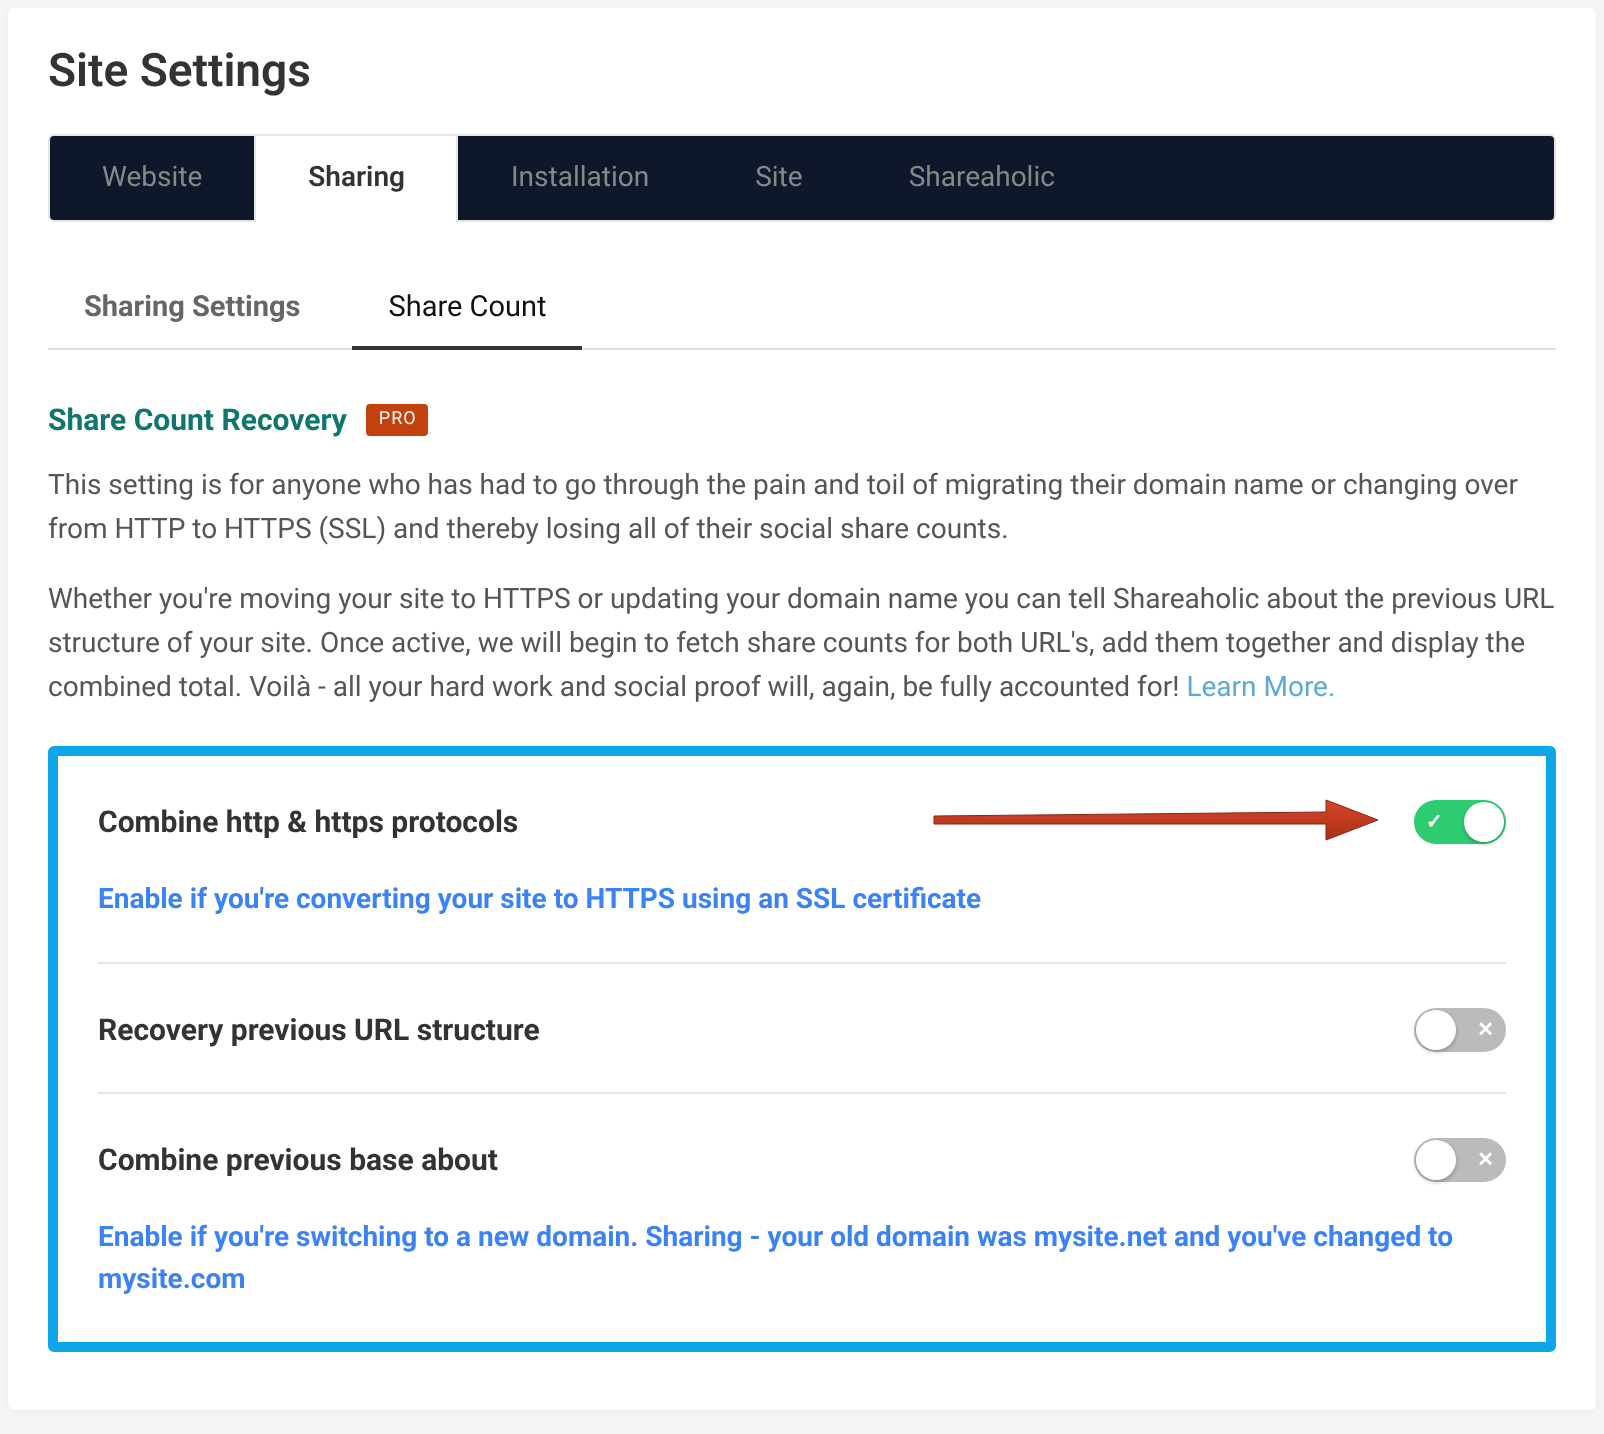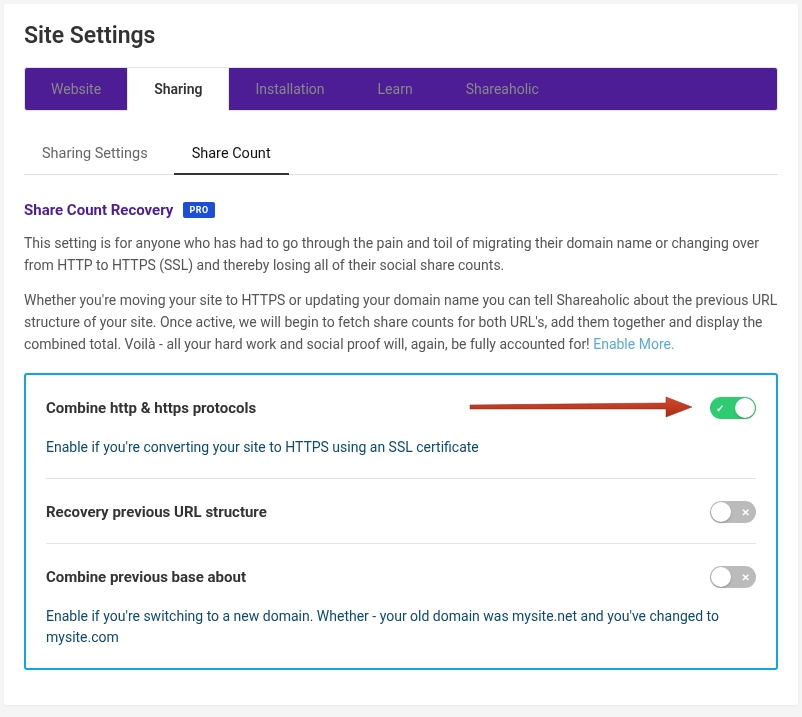--- a/index.html
+++ b/index.html
@@ -20,21 +20,21 @@
       height: calc(100% - 16px);
     }
     .page-title {
       font-size: 23px;
       font-weight: 600;
       color: #333;
       margin-bottom: 18px;
     }
     .main-tabs {
       display: flex;
-      background: #4c1d95;
+      background: #0f172a;
       border: 1px solid #e5e5e5;
       border-radius: 3px;
     }
     .main-tab {
       padding: 13px 26px;
       font-size: 14px;
       color: #888;
       cursor: pointer;
       border-right: 1px solid transparent;
     }
@@ -61,20 +61,21 @@
       border-bottom: 1px solid #e0e0e0;
       margin-top: 24px;
       gap: 8px;
     }
     .sub-tab {
       padding: 10px 18px 12px 18px;
       font-size: 14.5px;
       color: #666;
       cursor: pointer;
       position: relative;
+      font-weight: bold;
     }
     .sub-tab.active {
       color: #111;
       font-weight: 400;
     }
     .sub-tab.active::after {
       content: '';
       position: absolute;
       bottom: -1px;
       left: 0;
@@ -84,47 +85,47 @@
     }
     .section-header {
       margin-top: 26px;
       display: flex;
       align-items: center;
       gap: 10px;
     }
     .section-title {
       font-size: 15px;
       font-weight: 700;
-      color: #4c1d95;
+      color: #0f766e;
     }
     .pro-badge {
-      background: #1d4ed8;
+      background: #c2410c;
       color: #fff;
       font-size: 9px;
-      font-weight: 700;
+      font-weight: 400;
       padding: 3px 6px;
       border-radius: 2px;
       letter-spacing: 0.5px;
     }
     .description {
       margin-top: 14px;
       font-size: 14px;
       line-height: 1.55;
       color: #555;
     }
     .description p {
       margin-bottom: 14px;
     }
     .learn-more {
       color: #5aa9d6;
       text-decoration: none;
       cursor: pointer;
     }
     .settings-box {
-      border: 2px solid #0ea5e9;
+      border: 5px solid #0ea5e9;
       border-radius: 3px;
       margin-top: 18px;
       padding: 0 20px;
     }
     .setting-row {
       padding: 22px 0 20px 0;
       border-bottom: 1px solid #e5e5e5;
       position: relative;
     }
     .setting-row:last-child {
@@ -136,22 +137,23 @@
       align-items: center;
     }
     .setting-title {
       font-size: 15px;
       font-weight: 700;
       color: #333;
     }
     .setting-desc {
       margin-top: 18px;
       font-size: 14px;
-      color: #0c4a6e;
+      color: #3b82f6;
       line-height: 1.5;
+      font-weight: bold;
     }
     .toggle {
       width: 46px;
       height: 22px;
       border-radius: 11px;
       position: relative;
       cursor: pointer;
       flex-shrink: 0;
     }
     .toggle.on {
@@ -191,38 +193,38 @@
 </head>
 <body>
 
 <div class="container">
   <h1 class="page-title">Site Settings</h1>
 
   <div class="main-tabs">
     <div class="main-tab">Website</div>
     <div class="main-tab active">Sharing</div>
     <div class="main-tab">Installation</div>
-    <div class="main-tab">Learn</div>
+    <div class="main-tab">Site</div>
     <div class="main-tab">Shareaholic</div>
   </div>
 
   <div class="sub-tabs">
     <div class="sub-tab">Sharing Settings</div>
     <div class="sub-tab active">Share Count</div>
   </div>
 
   <div class="section-header">
     <span class="section-title">Share Count Recovery</span>
     <span class="pro-badge">PRO</span>
   </div>
 
   <div class="description">
     <p>This setting is for anyone who has had to go through the pain and toil of migrating their domain name or changing over from HTTP to HTTPS (SSL) and thereby losing all of their social share counts.</p>
     <p>
-      <span>Whether you're moving your site to HTTPS or updating your domain name you can tell Shareaholic about the previous URL structure of your site. Once active, we will begin to fetch share counts for both URL's, add them together and display the combined total. Voilà - all your hard work and social proof will, again, be fully accounted for! </span><a class="learn-more">Enable More.</a>
+      <span>Whether you're moving your site to HTTPS or updating your domain name you can tell Shareaholic about the previous URL structure of your site. Once active, we will begin to fetch share counts for both URL's, add them together and display the combined total. Voilà - all your hard work and social proof will, again, be fully accounted for! </span><a class="learn-more">Learn More.</a>
     </p>
   </div>
 
   <div class="settings-box">
 
     <div class="setting-row">
       <svg class="arrow-annotation" width="230" height="24" viewBox="0 0 230 24">
         <defs>
           <linearGradient id="arrgrad" x1="0" y1="0" x2="0" y2="1">
             <stop offset="0%" stop-color="#d9472a"></stop>
@@ -252,17 +254,17 @@
     </div>
 
     <div class="setting-row">
       <div class="setting-head">
         <span class="setting-title">Combine previous base about</span>
         <div class="toggle off">
           <span class="toggle-icon">✕</span>
           <div class="toggle-knob"></div>
         </div>
       </div>
-      <div class="setting-desc">Enable if you're switching to a new domain. Whether - your old domain was mysite.net and you've changed to mysite.com</div>
+      <div class="setting-desc">Enable if you're switching to a new domain. Sharing - your old domain was mysite.net and you've changed to mysite.com</div>
     </div>
 
   </div>
 </div>
 
 </body></html>

